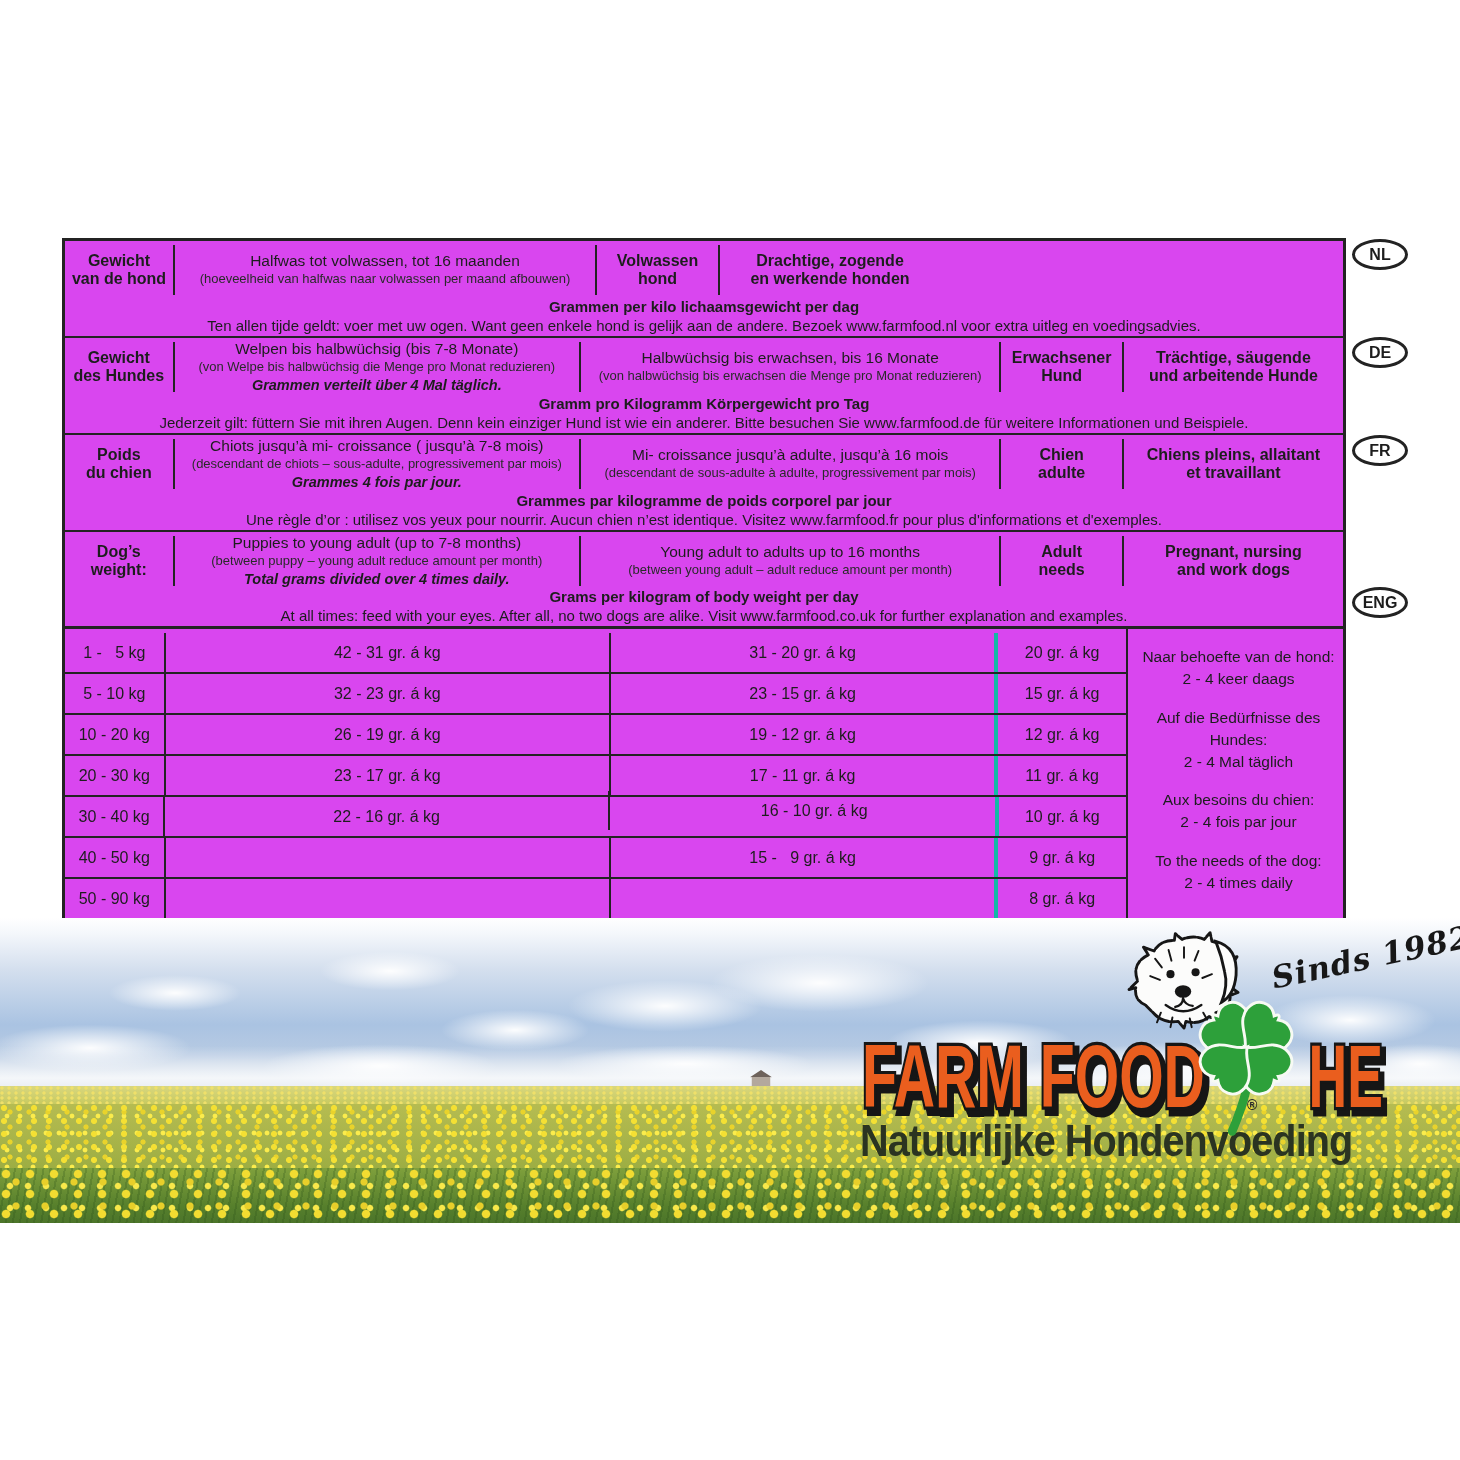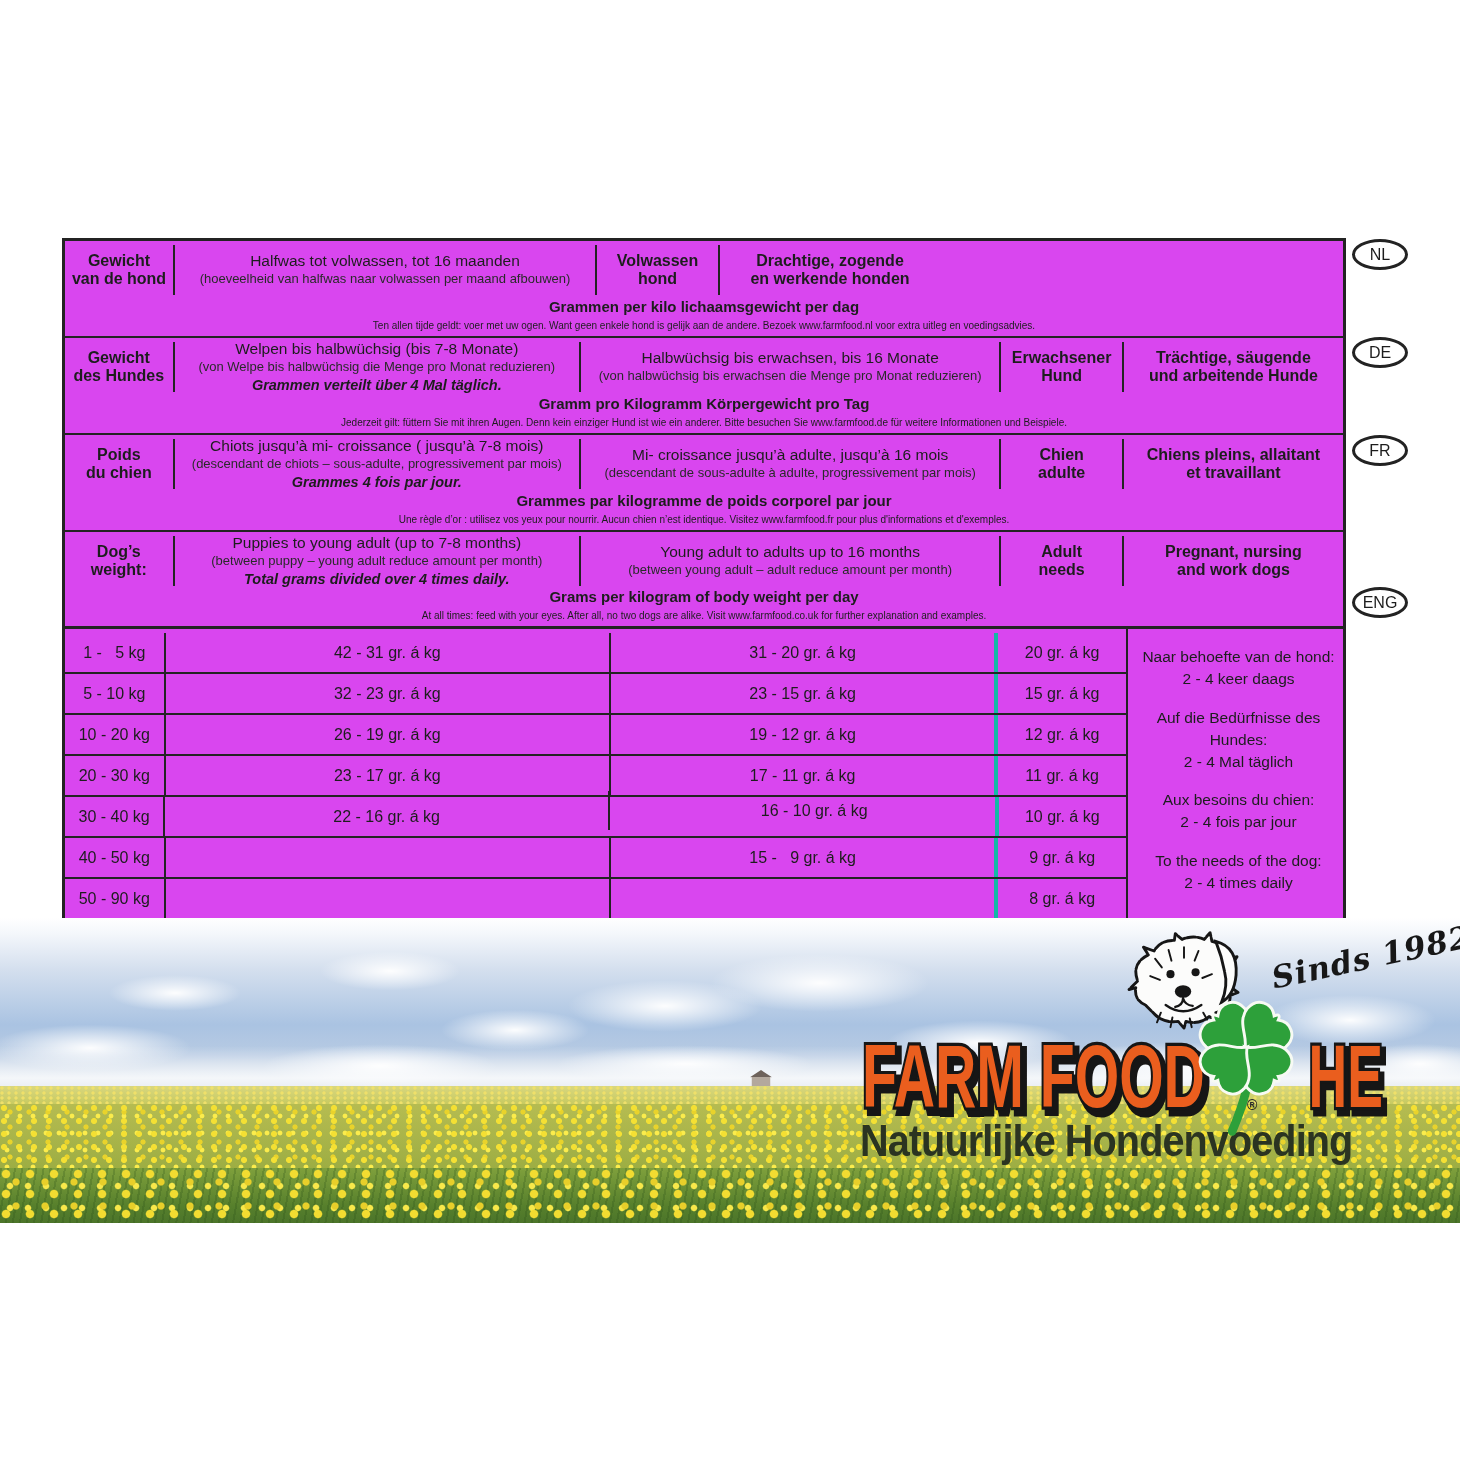--- a/index.html
+++ b/index.html
@@ -13,36 +13,36 @@
   .sec { height:97px; border-bottom:2px solid #232323; display:flex; flex-direction:column; }
   .hrow { display:flex; align-items:center; height:56px; margin-top:2px; }
   .hc { height:50px; display:flex; flex-direction:column; justify-content:center; text-align:center; line-height:18px; }
   .hc + .hc { border-left:2px solid #232323; }
   .c1 { width:108px; } .c2 { width:408px; } .c3 { width:422px; } .c4 { width:123px; } .c5 { width:222px; }
   .bt { font-weight:700; font-size:16px; }
   .t1 { font-size:15.5px; }
   .t2 { font-size:13px; color:#2a2a2a; }
   .t3 { font-size:14.5px; font-style:italic; font-weight:700; }
   .grams  { text-align:center; font-size:15px; font-weight:700; height:20px; line-height:20px; }
-  .advice { text-align:center; font-size:10px; height:20px; line-height:18px; }
+  .advice { text-align:center; font-size:15px; height:20px; line-height:18px; }
 
   .dataarea { position:relative; flex:1; }
   .rowswrap { position:absolute; left:0; top:4px; bottom:0; width:1061px; display:flex; flex-direction:column; }
   .drow { flex:1; display:flex; }
   .drow + .drow { border-top:2px solid #232323; }
   .dc { display:flex; align-items:center; justify-content:center; font-size:16px; white-space:pre; }
   .dc1 { width:108px; } .dc2 { width:488px; border-left:2px solid #232323; }
   .dc3 { width:422px; border-left:2px solid #232323; } .dc4 { width:144px; border-left:4px solid #14b8a6; }
   .lift { position:relative; top:-6px;padding-left:24px; }
   .notescol { position:absolute; left:1061px; top:0; bottom:0; width:223px; border-left:2px solid #232323;
               display:flex; flex-direction:column; justify-content:space-between;
               padding:17px 2px 24px; text-align:center; font-size:15.5px; line-height:22px; }
 
   .oval { position:absolute; left:1352px; width:56px; height:31px; border:3px solid #232323; border-radius:50%;
-          display:flex; align-items:center; justify-content:center; font-weight:400; font-size:16px; background:#fff; }
+          display:flex; align-items:center; justify-content:center; font-weight:700; font-size:16px; background:#fff; }
   #oval-nl { top:239px; } #oval-de { top:337px; } #oval-fr { top:435px; } #oval-eng { top:549px;margin-top:38px; }
 
   
   .photo { position:absolute; left:0; top:918px; width:1460px; height:305px; overflow:hidden; z-index:1; }
   .sky { position:absolute; left:0; top:0; width:100%; height:172px;
          background:linear-gradient(180deg,#ffffff 0%,#f4f7fb 9%,#d4dfee 30%,#aac3e2 62%,#b8cbe3 80%,#e3e8ed 100%); }
   .cloud { position:absolute; background:radial-gradient(ellipse closest-side, rgba(255,255,255,.97), rgba(255,255,255,0) 78%); }
   .hazeband { position:absolute; left:0; top:128px; width:1460px; height:46px;
               background:linear-gradient(180deg, rgba(255,255,255,0), rgba(255,255,255,.75) 70%, rgba(255,255,255,.2)); }
   .ffar { position:absolute; left:0; top:168px; width:100%; height:20px;

